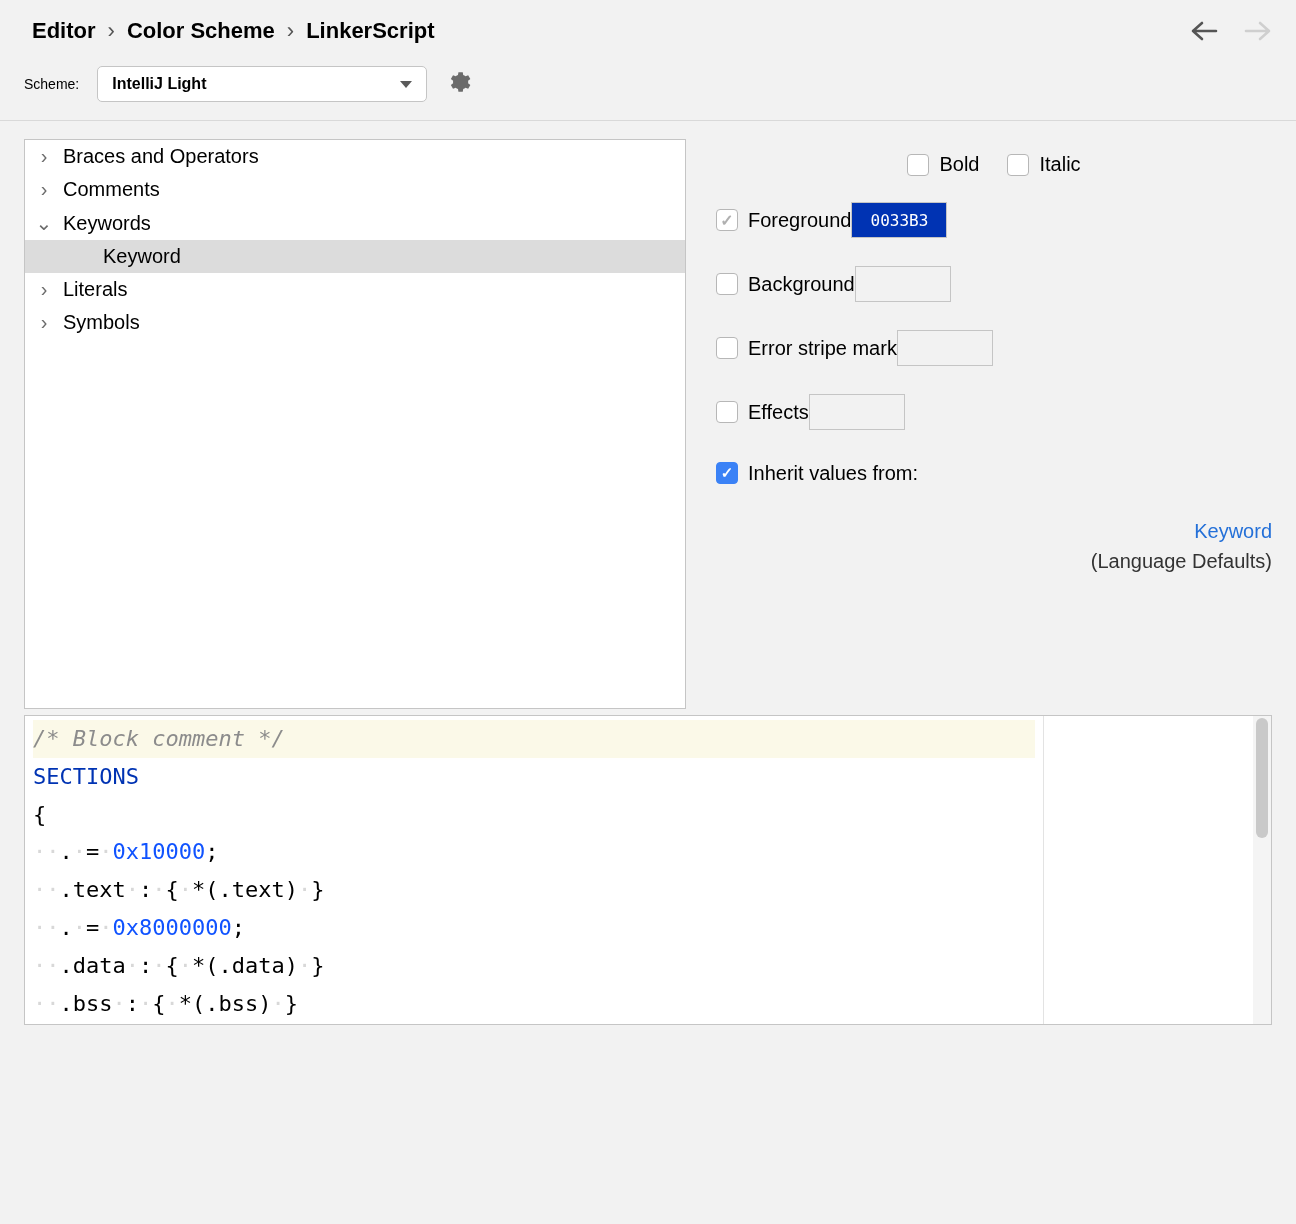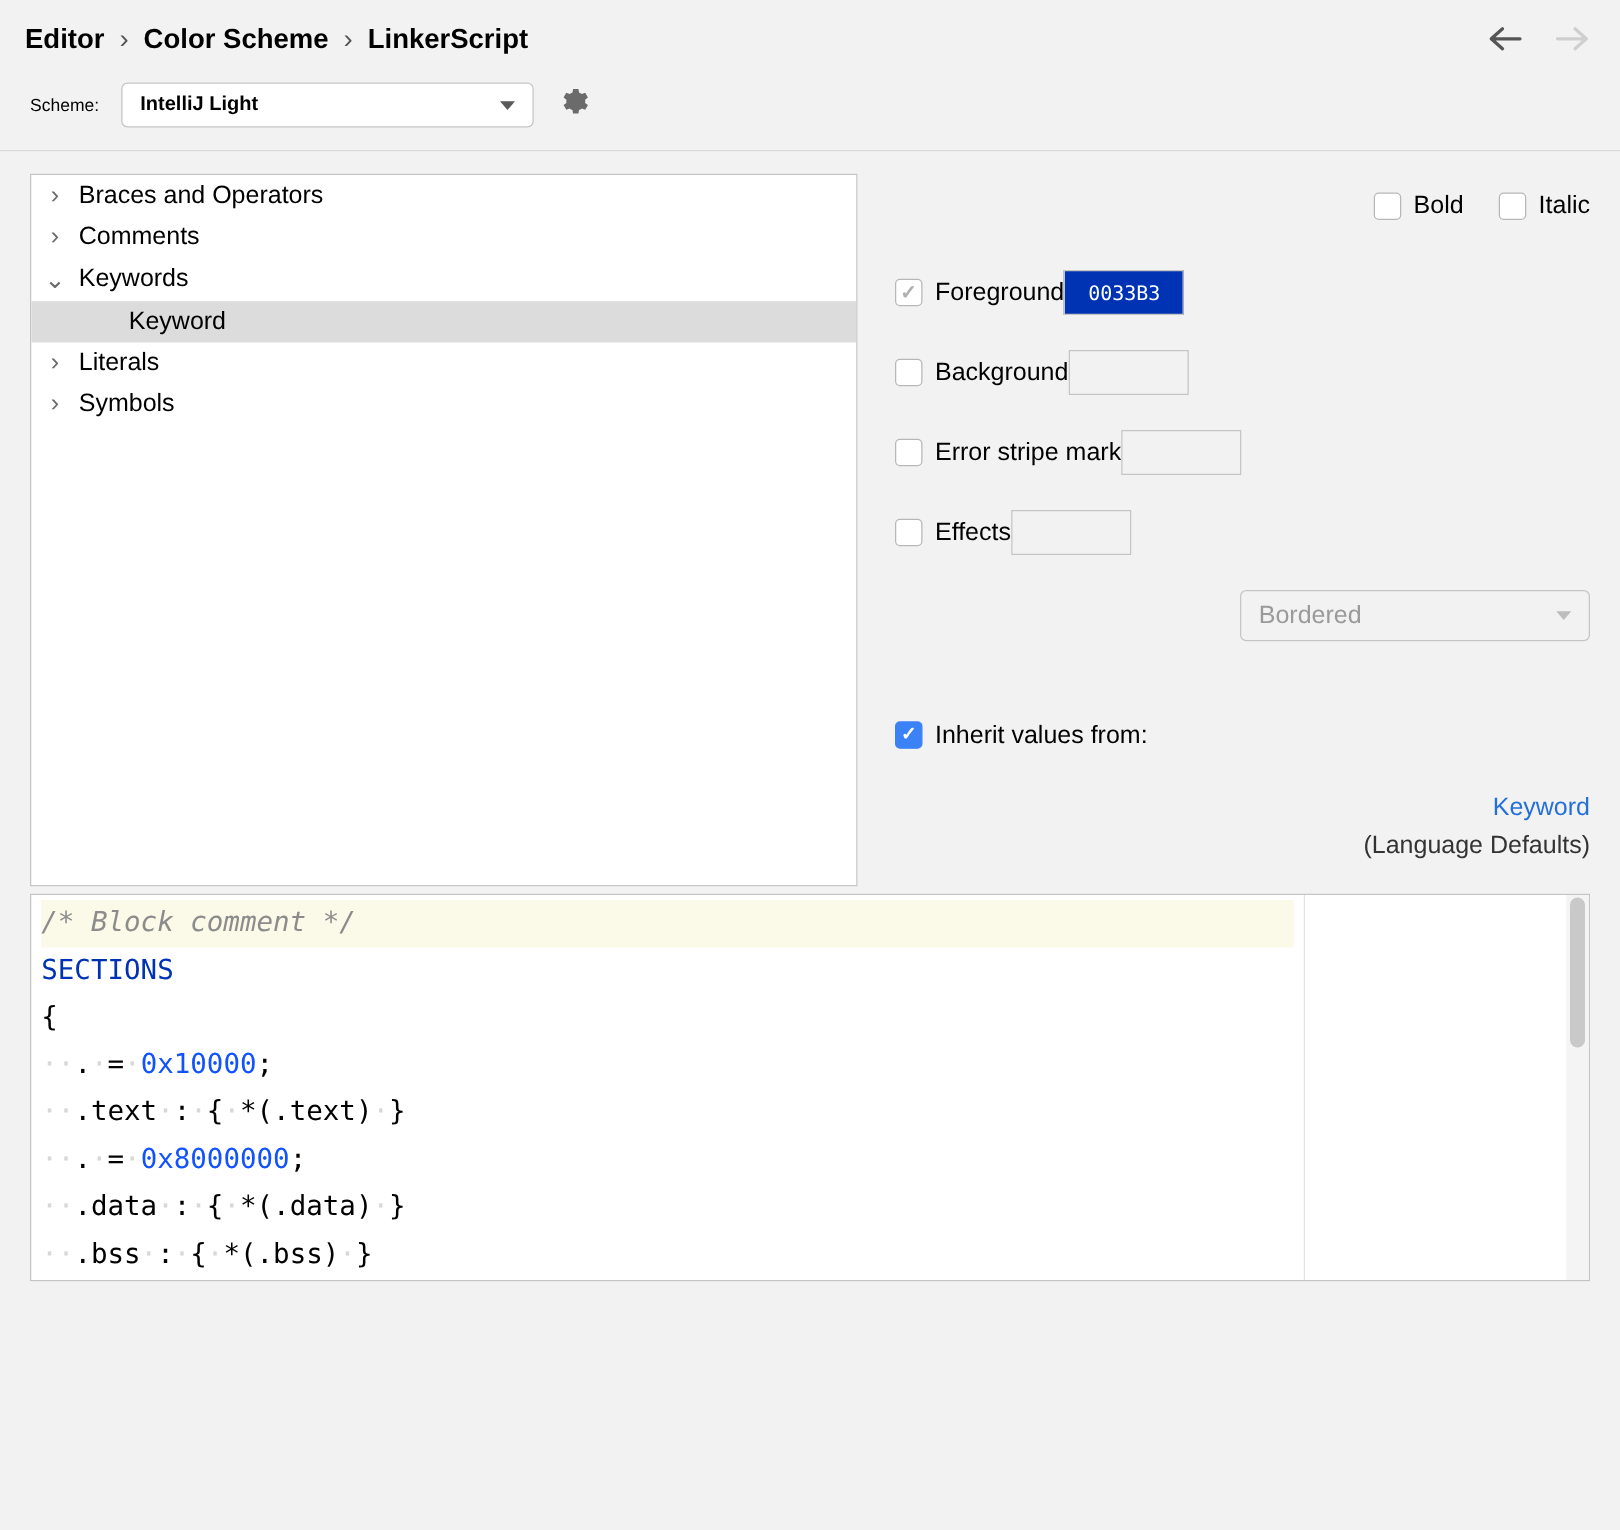--- a/index.html
+++ b/index.html
@@ -10,21 +10,21 @@
     background: #f2f2f2;
     color: #000;
     width: 1296px;
     height: 1224px;
     overflow: hidden;
   }
   .header {
     display: flex;
     align-items: center;
     justify-content: space-between;
-    padding: 18px 24px 12px 20px;
+    padding: 18px 24px 12px 32px;
   }
   .breadcrumb {
     display: flex;
     align-items: center;
     gap: 12px;
     font-size: 22px;
     font-weight: 700;
   }
   .breadcrumb .sep {
     font-weight: 400;
@@ -91,23 +91,23 @@
     color: #6b6b6b;
   }
   .tree-item.child { padding-left: 78px; }
   .tree-item.selected { background: #dcdcdc; }
   .props {
     flex: 1;
     padding-top: 14px;
   }
   .prop-boldrow {
     display: flex;
-    justify-content: flex-end;
+    justify-content: center;
     gap: 28px;
-    margin-bottom: 40px;
+    margin-bottom: 26px;
   }
   .cb {
     display: inline-flex;
     align-items: center;
     gap: 10px;
     font-size: 20px;
   }
   .cb-box {
     width: 22px; height: 22px;
     border: 1px solid #b7b7b7;
@@ -323,24 +323,20 @@
     </div>
 
     <div class="prop-row">
       <label class="cb">
         <span class="cb-box"></span>
         <span>Effects</span>
       </label>
       <div class="color-swatch empty"></div>
     </div>
 
-    <div class="effects-select">
-      <span>Bordered</span>
-      <span class="chev-down" style="border-top-color:#bdbdbd"></span>
-    </div>
 
     <div class="inherit-block">
       <div class="inherit-row">
         <label class="cb">
           <span class="cb-box checked"></span>
           <span>Inherit values from:</span>
         </label>
       </div>
       <div style="margin-top:28px">
         <span class="inherit-link">Keyword</span>

